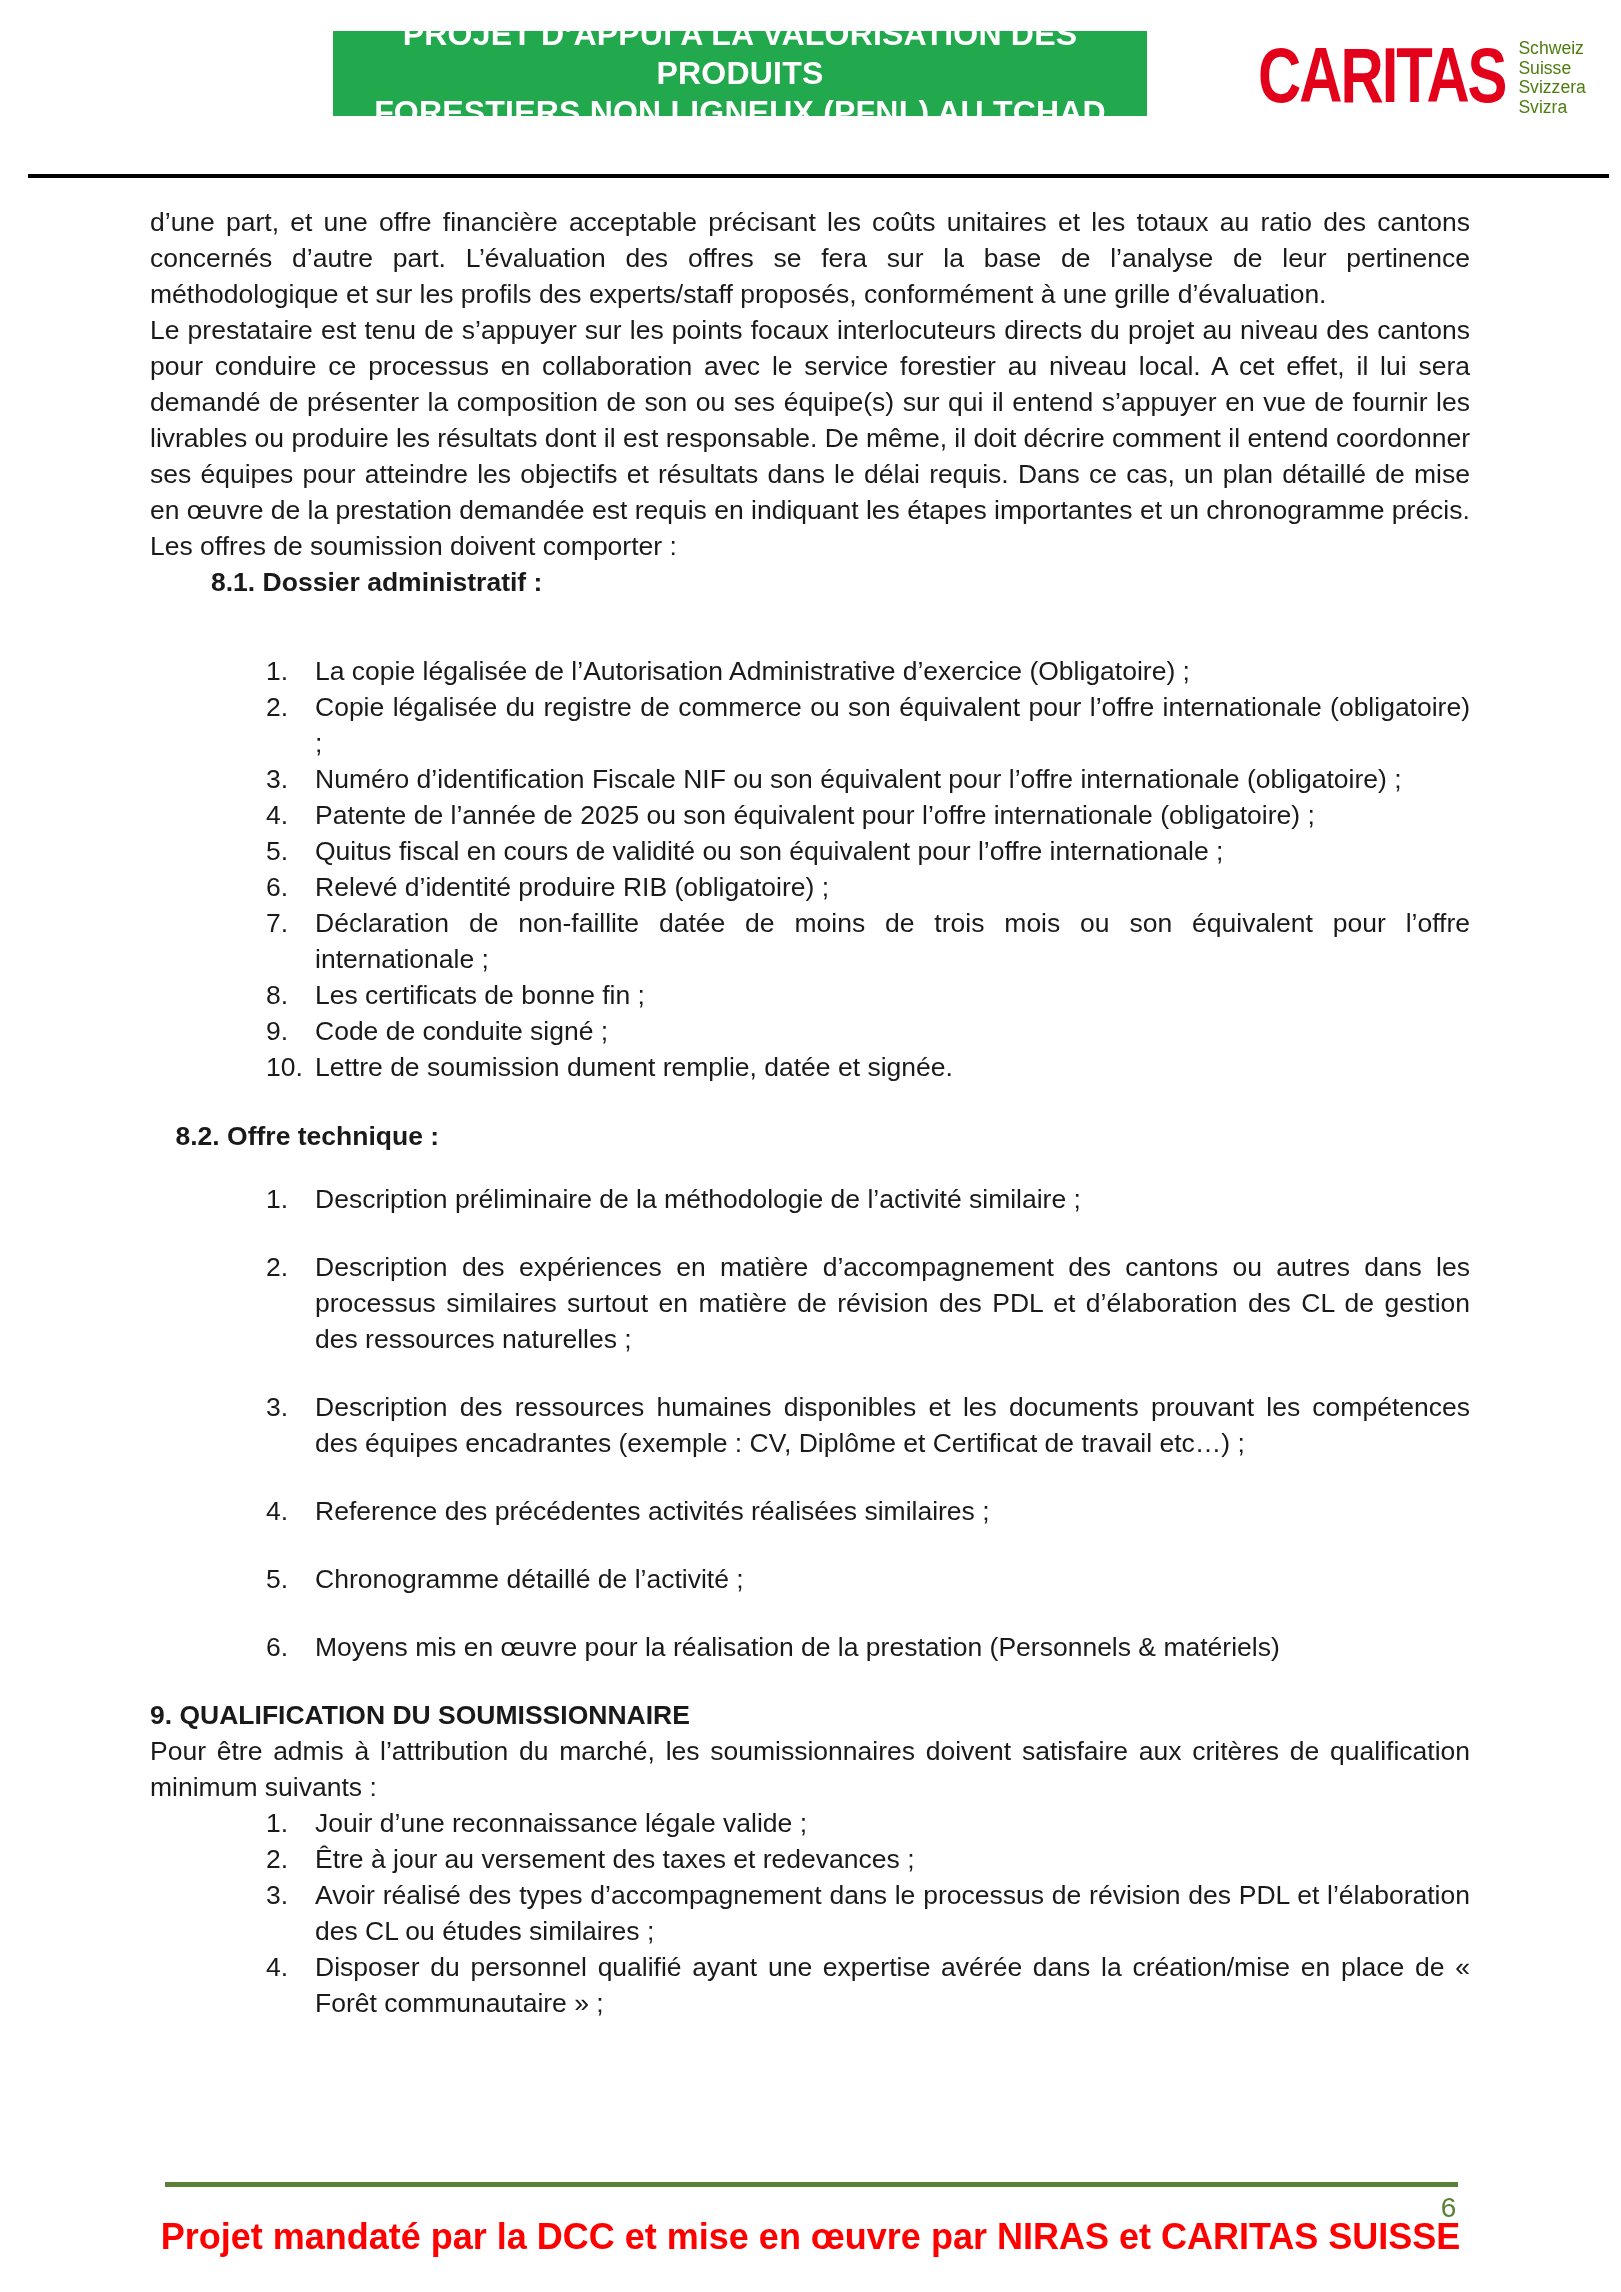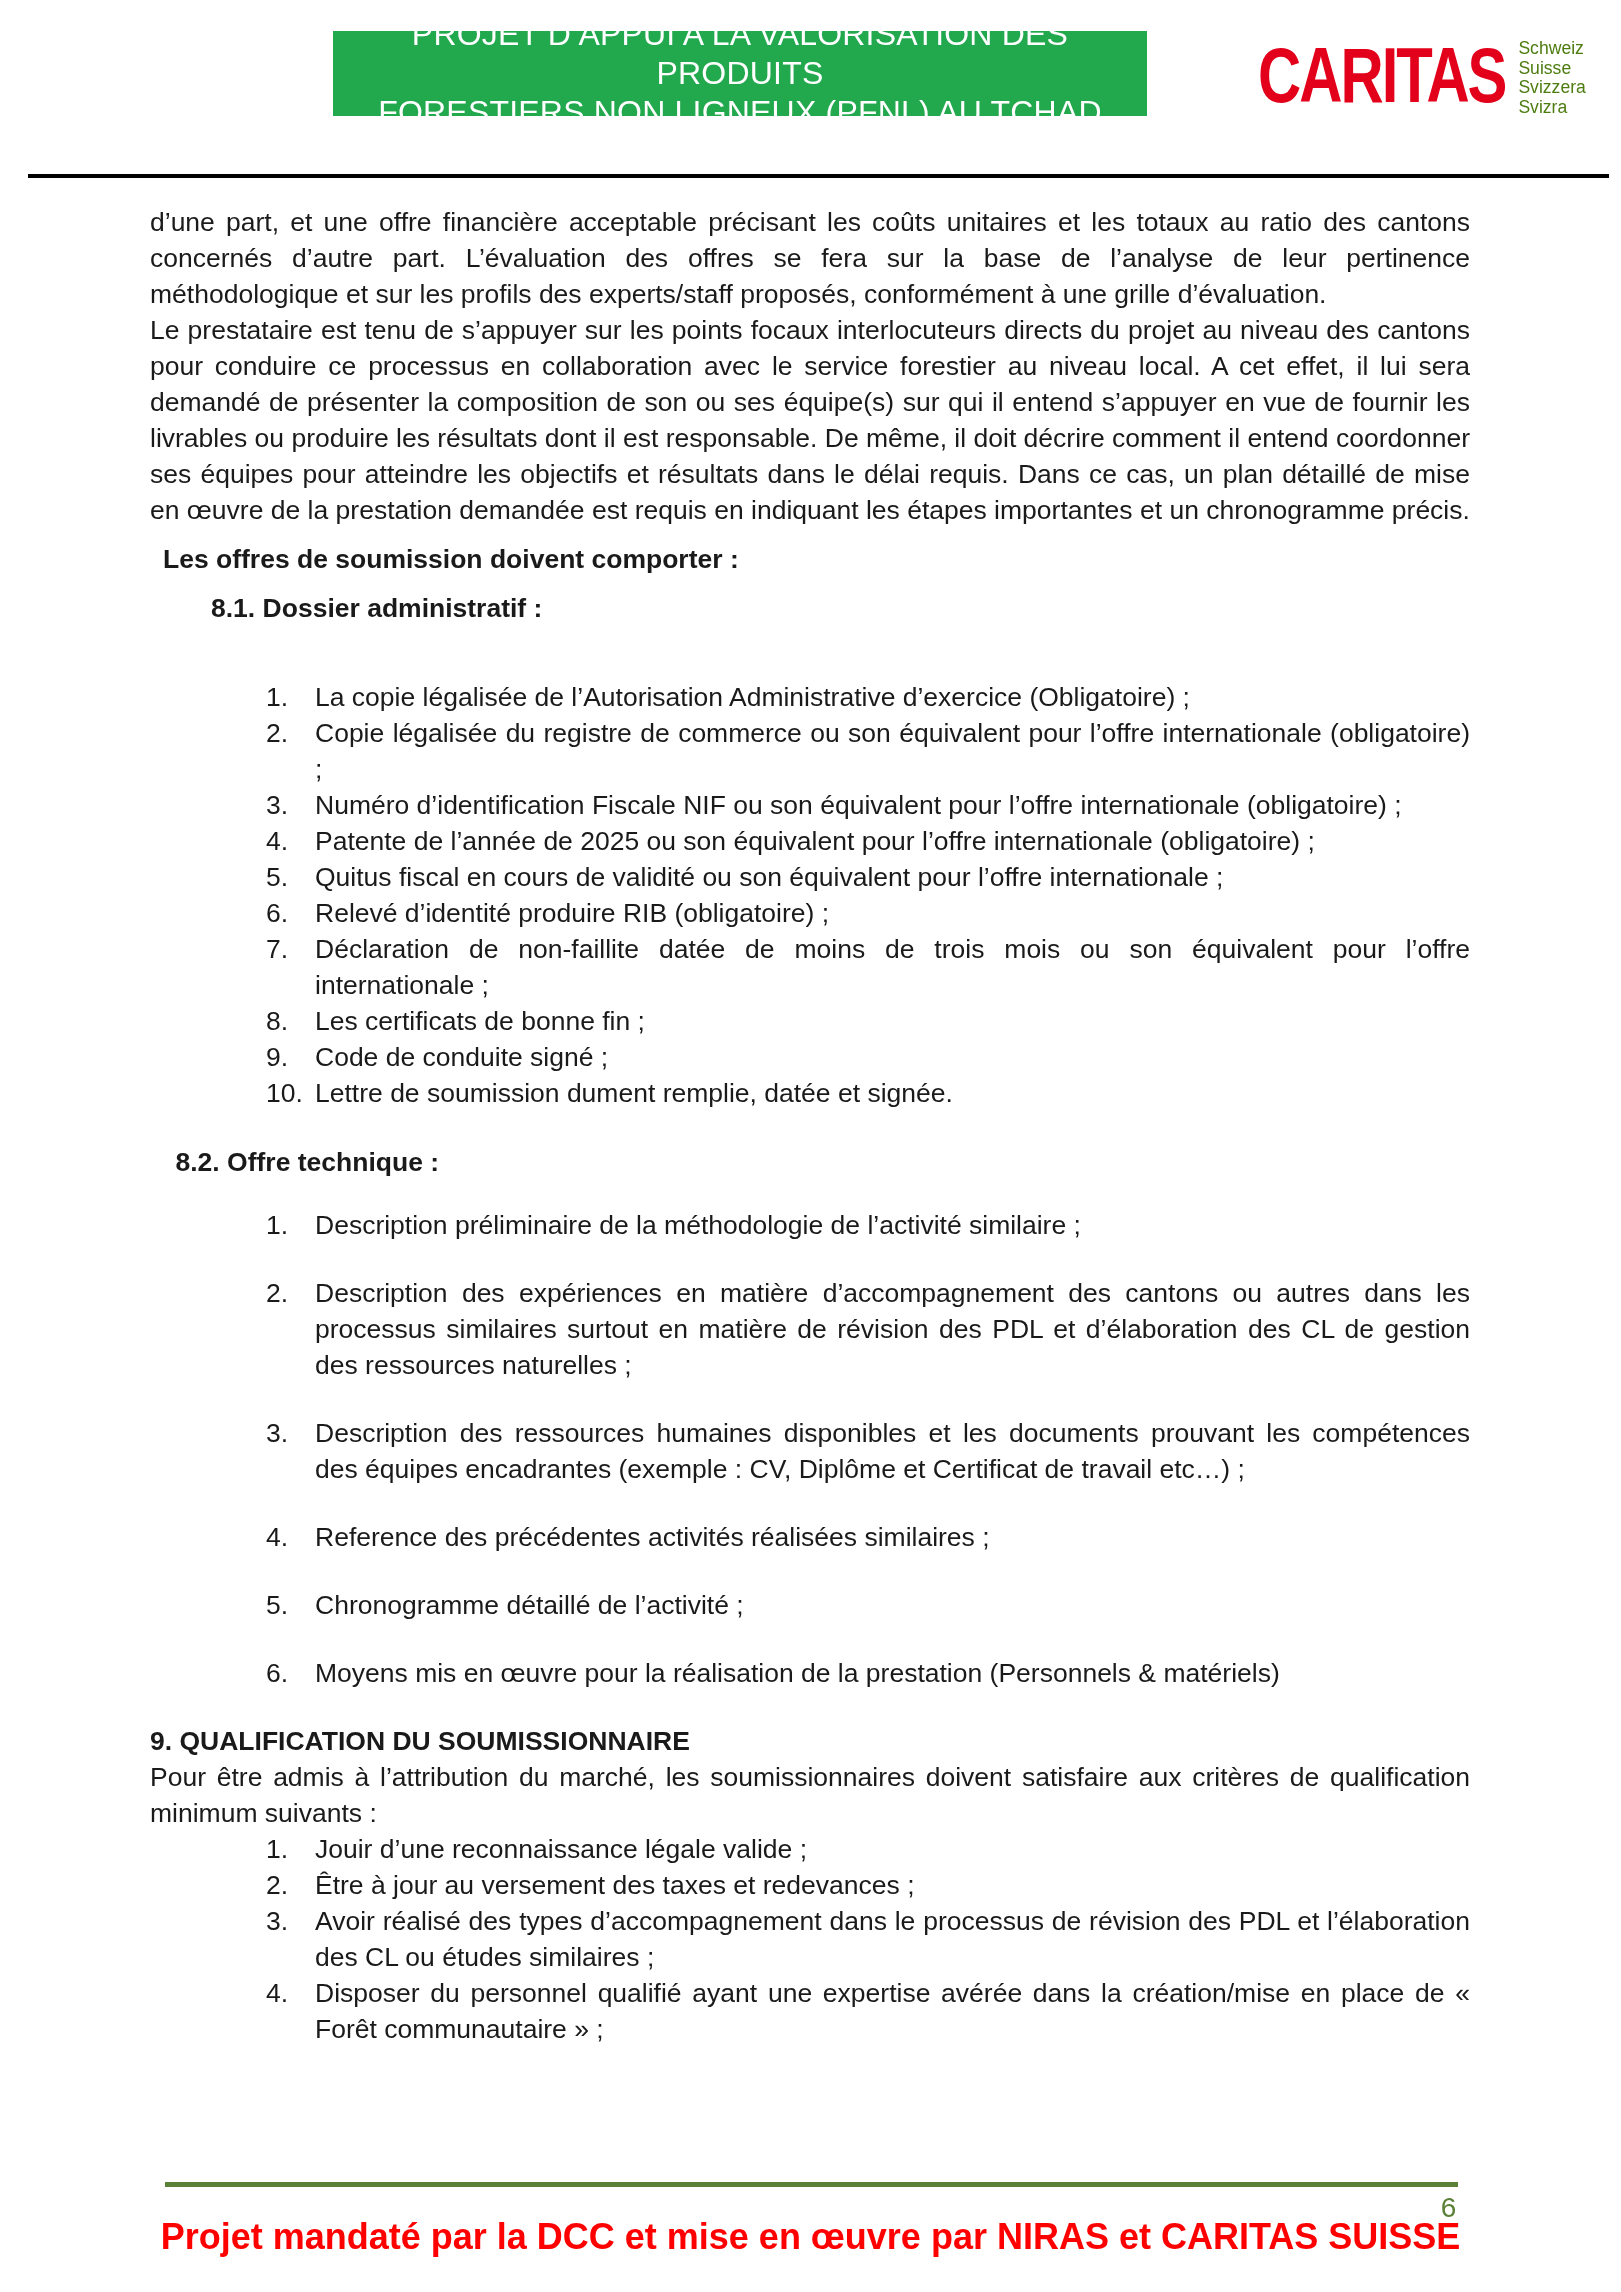--- a/index.html
+++ b/index.html
@@ -19,38 +19,38 @@
     color:#E8112D;
   }
   .niras-flame{position:absolute;left:182px;top:7.8px;}
   .banner{
     position:absolute;left:333px;top:31px;width:814px;height:85px;
     background:#22A84D;
     display:flex;flex-direction:column;justify-content:center;align-items:center;
     text-align:center;
   }
   .banner div{
-    color:#ffffff;font-weight:400;font-size:32px;line-height:39px;letter-spacing:0.2px;
+    color:#ffffff;font-weight:700;font-size:32px;line-height:39px;letter-spacing:0.2px;
   }
   .caritas{position:absolute;left:1258px;top:37px;display:flex;align-items:flex-start;}
   .caritas-word{
     font-size:61px;font-weight:800;letter-spacing:-2px;line-height:61px;
     color:#E2001A;transform:scaleY(1.28) scaleX(0.98);transform-origin:top left;
   }
   .caritas-langs{margin-left:7.8px;margin-top:2px;}
   .caritas-langs div{font-size:17.6px;line-height:19.6px;color:#4d7c0f;font-weight:500;}
   .hr-black{position:absolute;left:28px;top:174px;width:1581px;height:3.9px;background:#000000;}
   
   .body{
     position:absolute;left:150px;top:204px;width:1320px;
     font-size:26.5px;line-height:36px;
   }
   .para{text-align:justify;margin:0;}
   .h8{font-weight:700;margin-top:27.4px;margin-left:63px;}
-  .intro{margin:13px;font-weight:bold;}
+  .intro{margin:0;}
   .h81{font-weight:700;margin-left:61px;}
   .h82{font-weight:700;margin-top:33px;margin-left:25.5px;}
   .h9{font-weight:700;margin-top:29px;}
   .numlist{margin-left:116px;margin-top:0;}
   .numlist.gap-top{margin-top:53px;}
   .numlist.small-gap-top{margin-top:27.4px;}
   .num-item{display:flex;}
   .numlist.spaced .num-item{margin-bottom:32px;}
   .num{width:49px;flex-shrink:0;}
   .itxt{flex:1;text-align:justify;}

